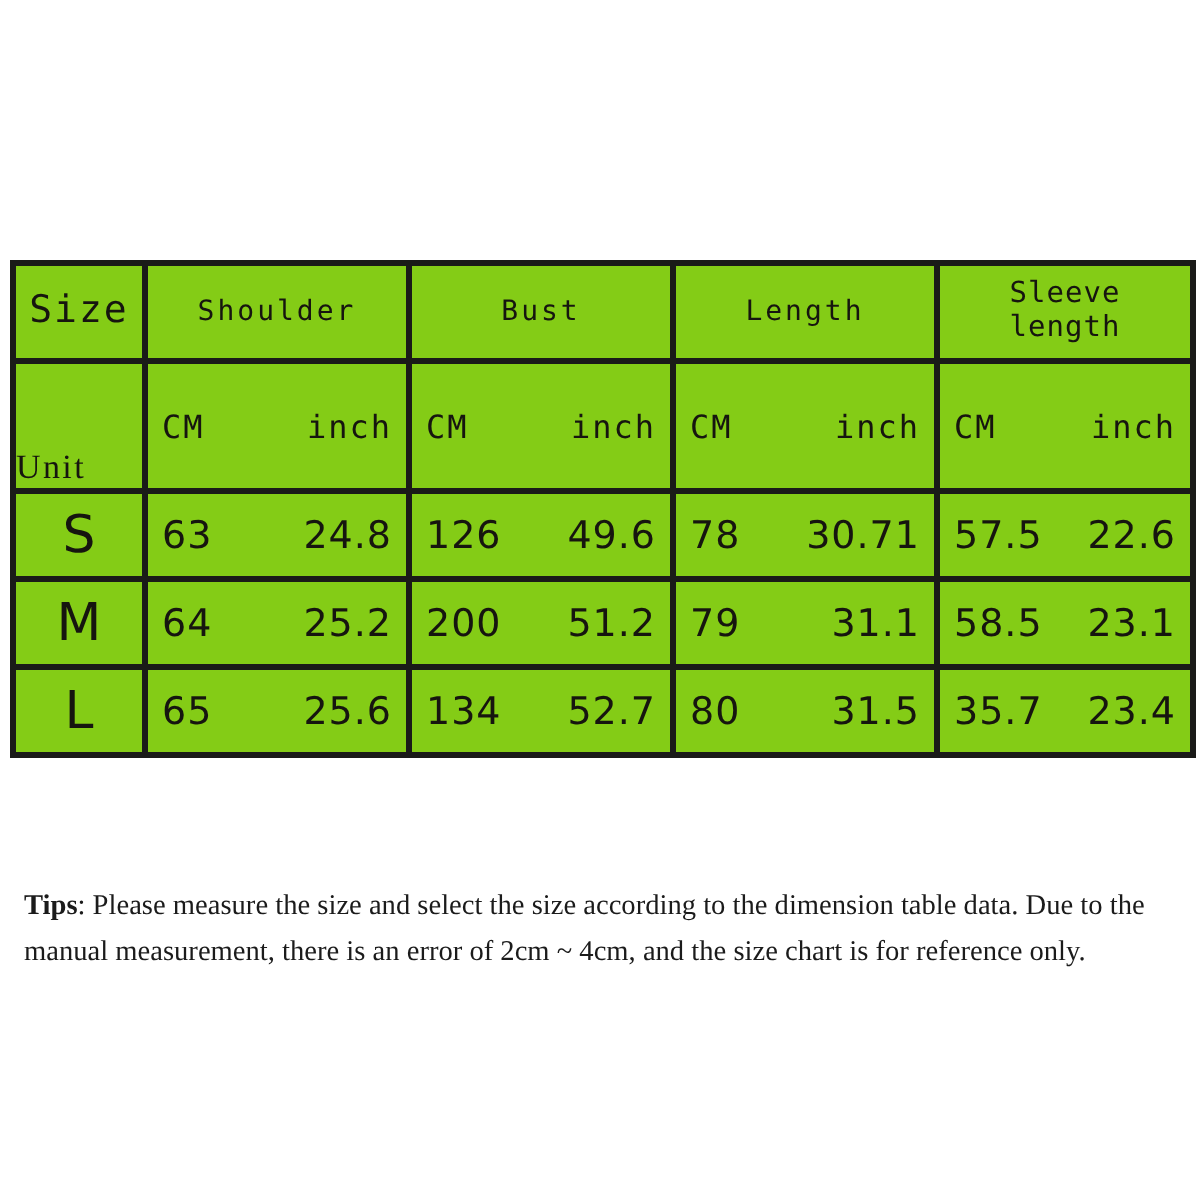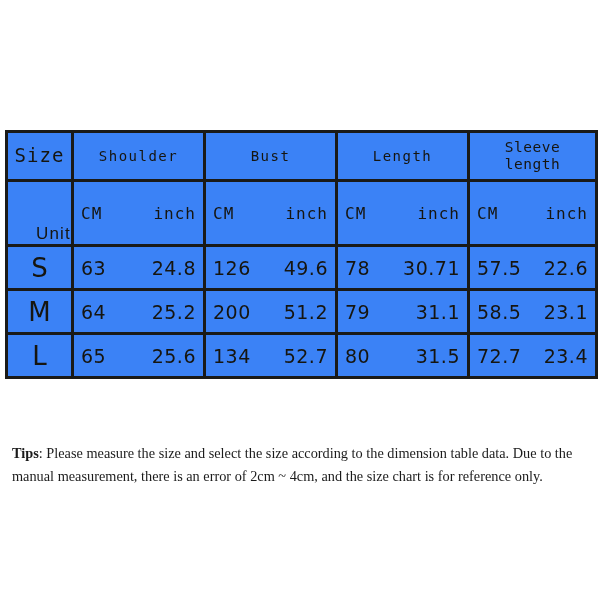--- a/index.html
+++ b/index.html
@@ -30,21 +30,21 @@
     width: 590px;
   }
   table.size-table {
     width: 590px;
     border-collapse: collapse;
     table-layout: fixed;
     background: #d0d464;
   }
   table.size-table td {
     border: 3px solid #1a1a18;
-    background: #3b82f6;
+    background: #84cc16;
     padding: 0;
     color: #16150f;
     vertical-align: middle;
     overflow: hidden;
   }
 
   
   col.c-size   { width: 66px; }
   col.c-meas   { width: 132px; }
   col.c-sleeve { width: 128px; }
@@ -75,22 +75,22 @@
   .hd-text.two-line .ln {
     display: block;
   }
 
   
   tr.row-unit td {
     height: 36px;
   }
   .unit-word {
     display: block;
-    text-align: right;
-    font-family: Liberation Sans, sans-serif;
+    text-align: left;
+    font-family: Liberation Serif, serif;
     font-size: 17px;
     letter-spacing: 1.2px;
     margin-top: 42px;
   }
   .pair {
     display: flex;
     align-items: center;
     justify-content: space-between;
     padding: 4px 7px;
     height: 100%;
@@ -296,21 +296,21 @@
             </div>
           </td>
           <td>
             <div class="vals">
               <span class="v-cm">80</span>
               <span class="v-in">31.5</span>
             </div>
           </td>
           <td>
             <div class="vals">
-              <span class="v-cm">72.7</span>
+              <span class="v-cm">35.7</span>
               <span class="v-in">23.4</span>
             </div>
           </td>
         </tr>
 
       </tbody>
     </table>
   </div>
 
   <p class="tips-block"><span class="tips-label">Tips</span><span>: Please measure the size and select the size according to the dimension table data. Due to the manual measurement, there is an error of 2cm ~ 4cm, and the size chart is for reference only.</span></p>

